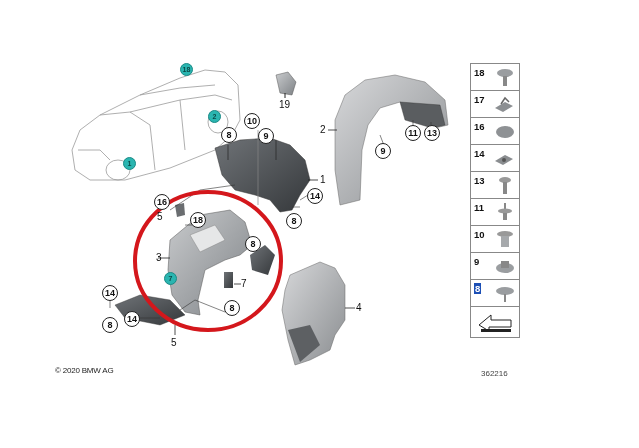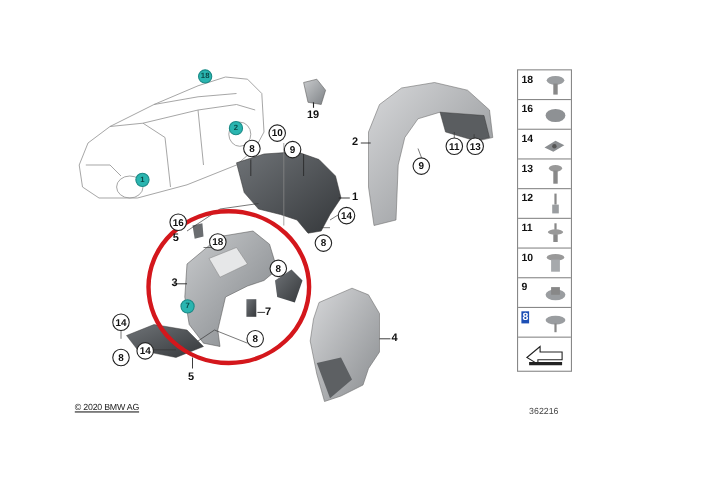--- a/index.html
+++ b/index.html
@@ -1,22 +1,22 @@
 <!DOCTYPE html>
 <html><head>
 <meta charset="utf-8">
 <style>
   html,body{margin:0;padding:0;background:#fff;}
   body{width:639px;height:448px;position:relative;overflow:hidden;font-family:"Liberation Sans",sans-serif;}
   .canvas{position:absolute;left:0;top:0;width:639px;height:448px;}
   .callout{position:absolute;width:14px;height:14px;border:1.3px solid #222;border-radius:50%;background:#fff;
     font-size:9px;font-weight:bold;line-height:14px;text-align:center;color:#111;box-sizing:content-box;}
   .callout.teal{background:#2ab5b0;border-color:#1a8a86;color:#0b4a48;width:11px;height:11px;line-height:11px;font-size:7px;}
-  .plain{position:absolute;font-size:10px;font-weight:bold;color:#111;}
-  .copyright{position:absolute;left:68px;top:366px;font-size:8px;color:#222;letter-spacing:-0.2px;text-decoration:underline;}
+  .plain{position:absolute;font-size:10px;font-weight:normal;color:#111;}
+  .copyright{position:absolute;left:55px;top:366px;font-size:8px;color:#222;letter-spacing:-0.2px;}
   .legend{position:absolute;left:470px;top:63px;width:48px;border:1px solid #888;background:#fff;}
   .leg-cell{height:26px;border-bottom:1px solid #888;position:relative;}
   .leg-cell:last-child{border-bottom:none;height:30px;}
   .leg-num{position:absolute;left:3px;top:3px;font-size:9.5px;font-weight:bold;color:#111;}
   .leg-num.hl{background:#1c4fb5;color:#fff;padding:0 1px;}
   .leg-icon{position:absolute;right:4px;top:3px;width:22px;height:20px;}
   .diagram-id{position:absolute;left:481px;top:369px;font-size:8px;color:#444;}
 </style>
 </head>
 <body>
@@ -131,44 +131,44 @@
 
 <div class="legend">
   <div class="leg-cell">
     <span class="leg-num">18</span>
     <svg class="leg-icon" viewBox="0 0 22 20">
         <ellipse cx="12" cy="6" rx="8" ry="4" fill="#9a9da0"></ellipse>
         <rect x="10" y="9" width="4" height="10" fill="#888"></rect>
       </svg>
   </div>
   <div class="leg-cell">
+    <span class="leg-num">17</span>
+    <svg class="leg-icon" viewBox="0 0 22 20">
+        <path d="M2 14 L12 8 L20 12 L10 18 Z" fill="#8c8f92"></path>
+        <path d="M8 10 L12 4 L16 8" fill="none" stroke="#666" stroke-width="1.5"></path>
+      </svg>
+  </div>
+  <div class="leg-cell">
     <span class="leg-num">16</span>
     <svg class="leg-icon" viewBox="0 0 22 20">
         <ellipse cx="12" cy="11" rx="9" ry="6" fill="#8e9194"></ellipse>
       </svg>
   </div>
   <div class="leg-cell">
     <span class="leg-num">14</span>
     <svg class="leg-icon" viewBox="0 0 22 20">
         <path d="M2 13 L12 7 L20 11 L10 17 Z" fill="#8a8d90"></path>
         <circle cx="11" cy="12" r="2" fill="#555"></circle>
       </svg>
   </div>
   <div class="leg-cell">
     <span class="leg-num">13</span>
     <svg class="leg-icon" viewBox="0 0 22 20">
         <ellipse cx="12" cy="5" rx="6" ry="3" fill="#999"></ellipse>
         <rect x="10" y="7" width="4" height="12" fill="#888"></rect>
-      </svg>
-  </div>
-  <div class="leg-cell">
-    <span class="leg-num">12</span>
-    <svg class="leg-icon" viewBox="0 0 22 20">
-        <rect x="11" y="1" width="2" height="10" fill="#888"></rect>
-        <rect x="9" y="11" width="6" height="8" fill="#9a9da0"></rect>
       </svg>
   </div>
   <div class="leg-cell">
     <span class="leg-num">11</span>
     <svg class="leg-icon" viewBox="0 0 22 20">
         <rect x="11" y="1" width="2" height="6" fill="#888"></rect>
         <ellipse cx="12" cy="9" rx="7" ry="2.5" fill="#999"></ellipse>
         <rect x="10" y="11" width="4" height="7" fill="#888"></rect>
       </svg>
   </div>

